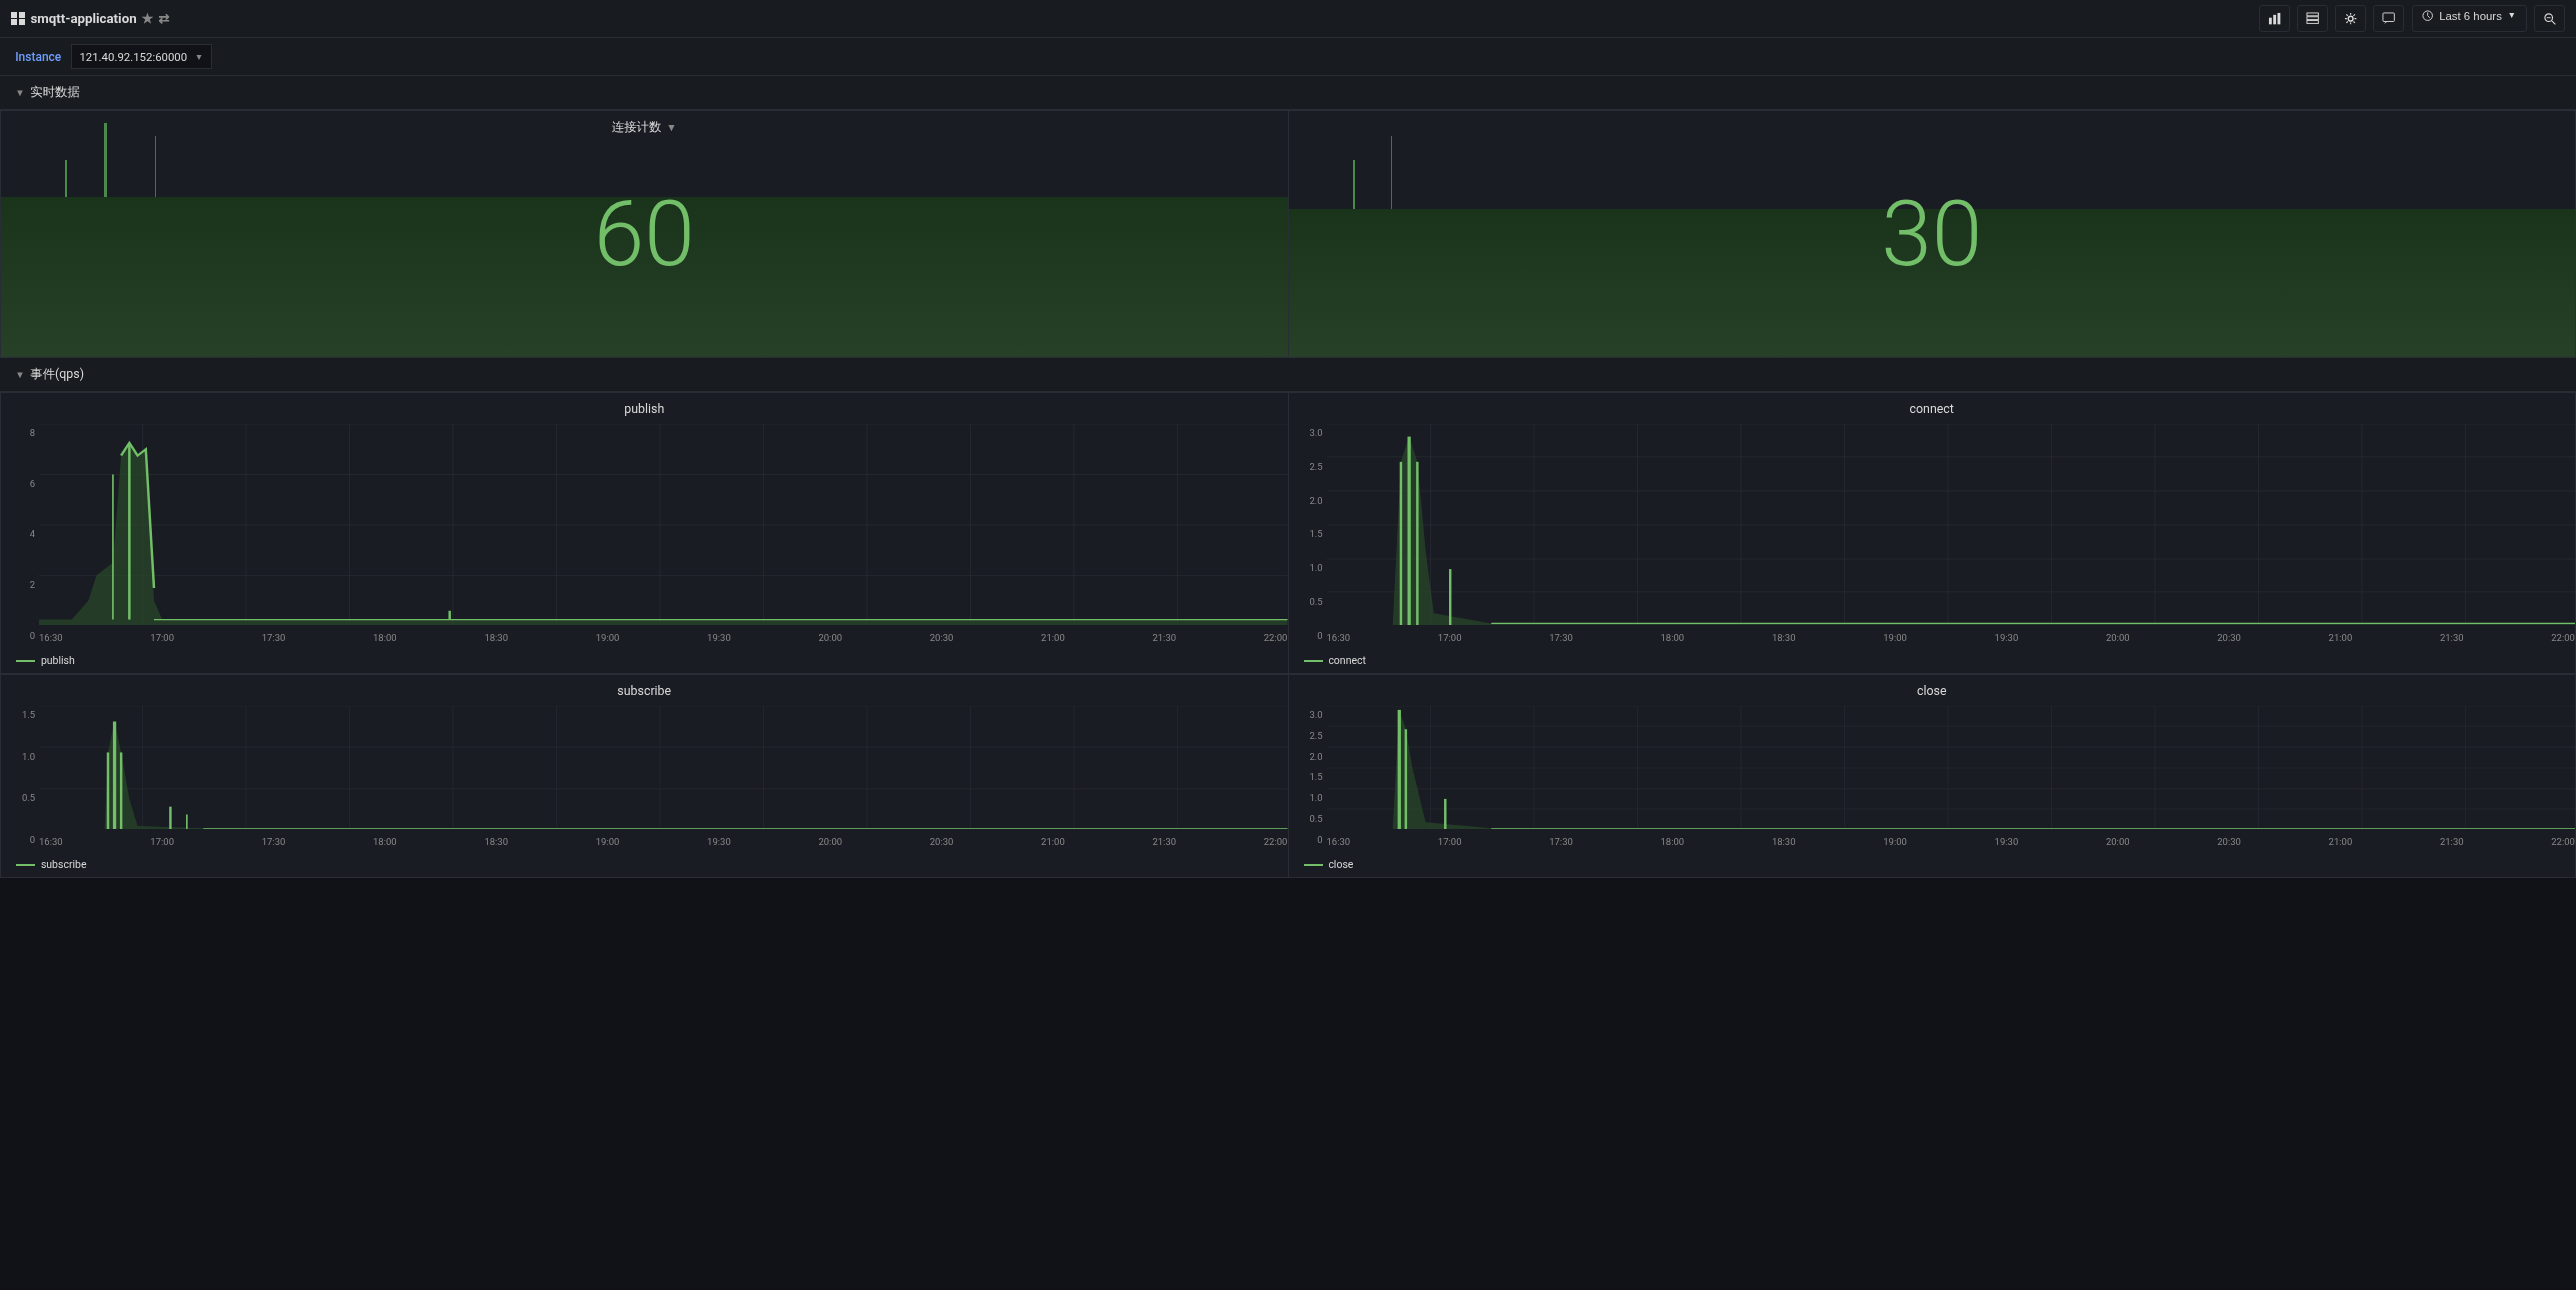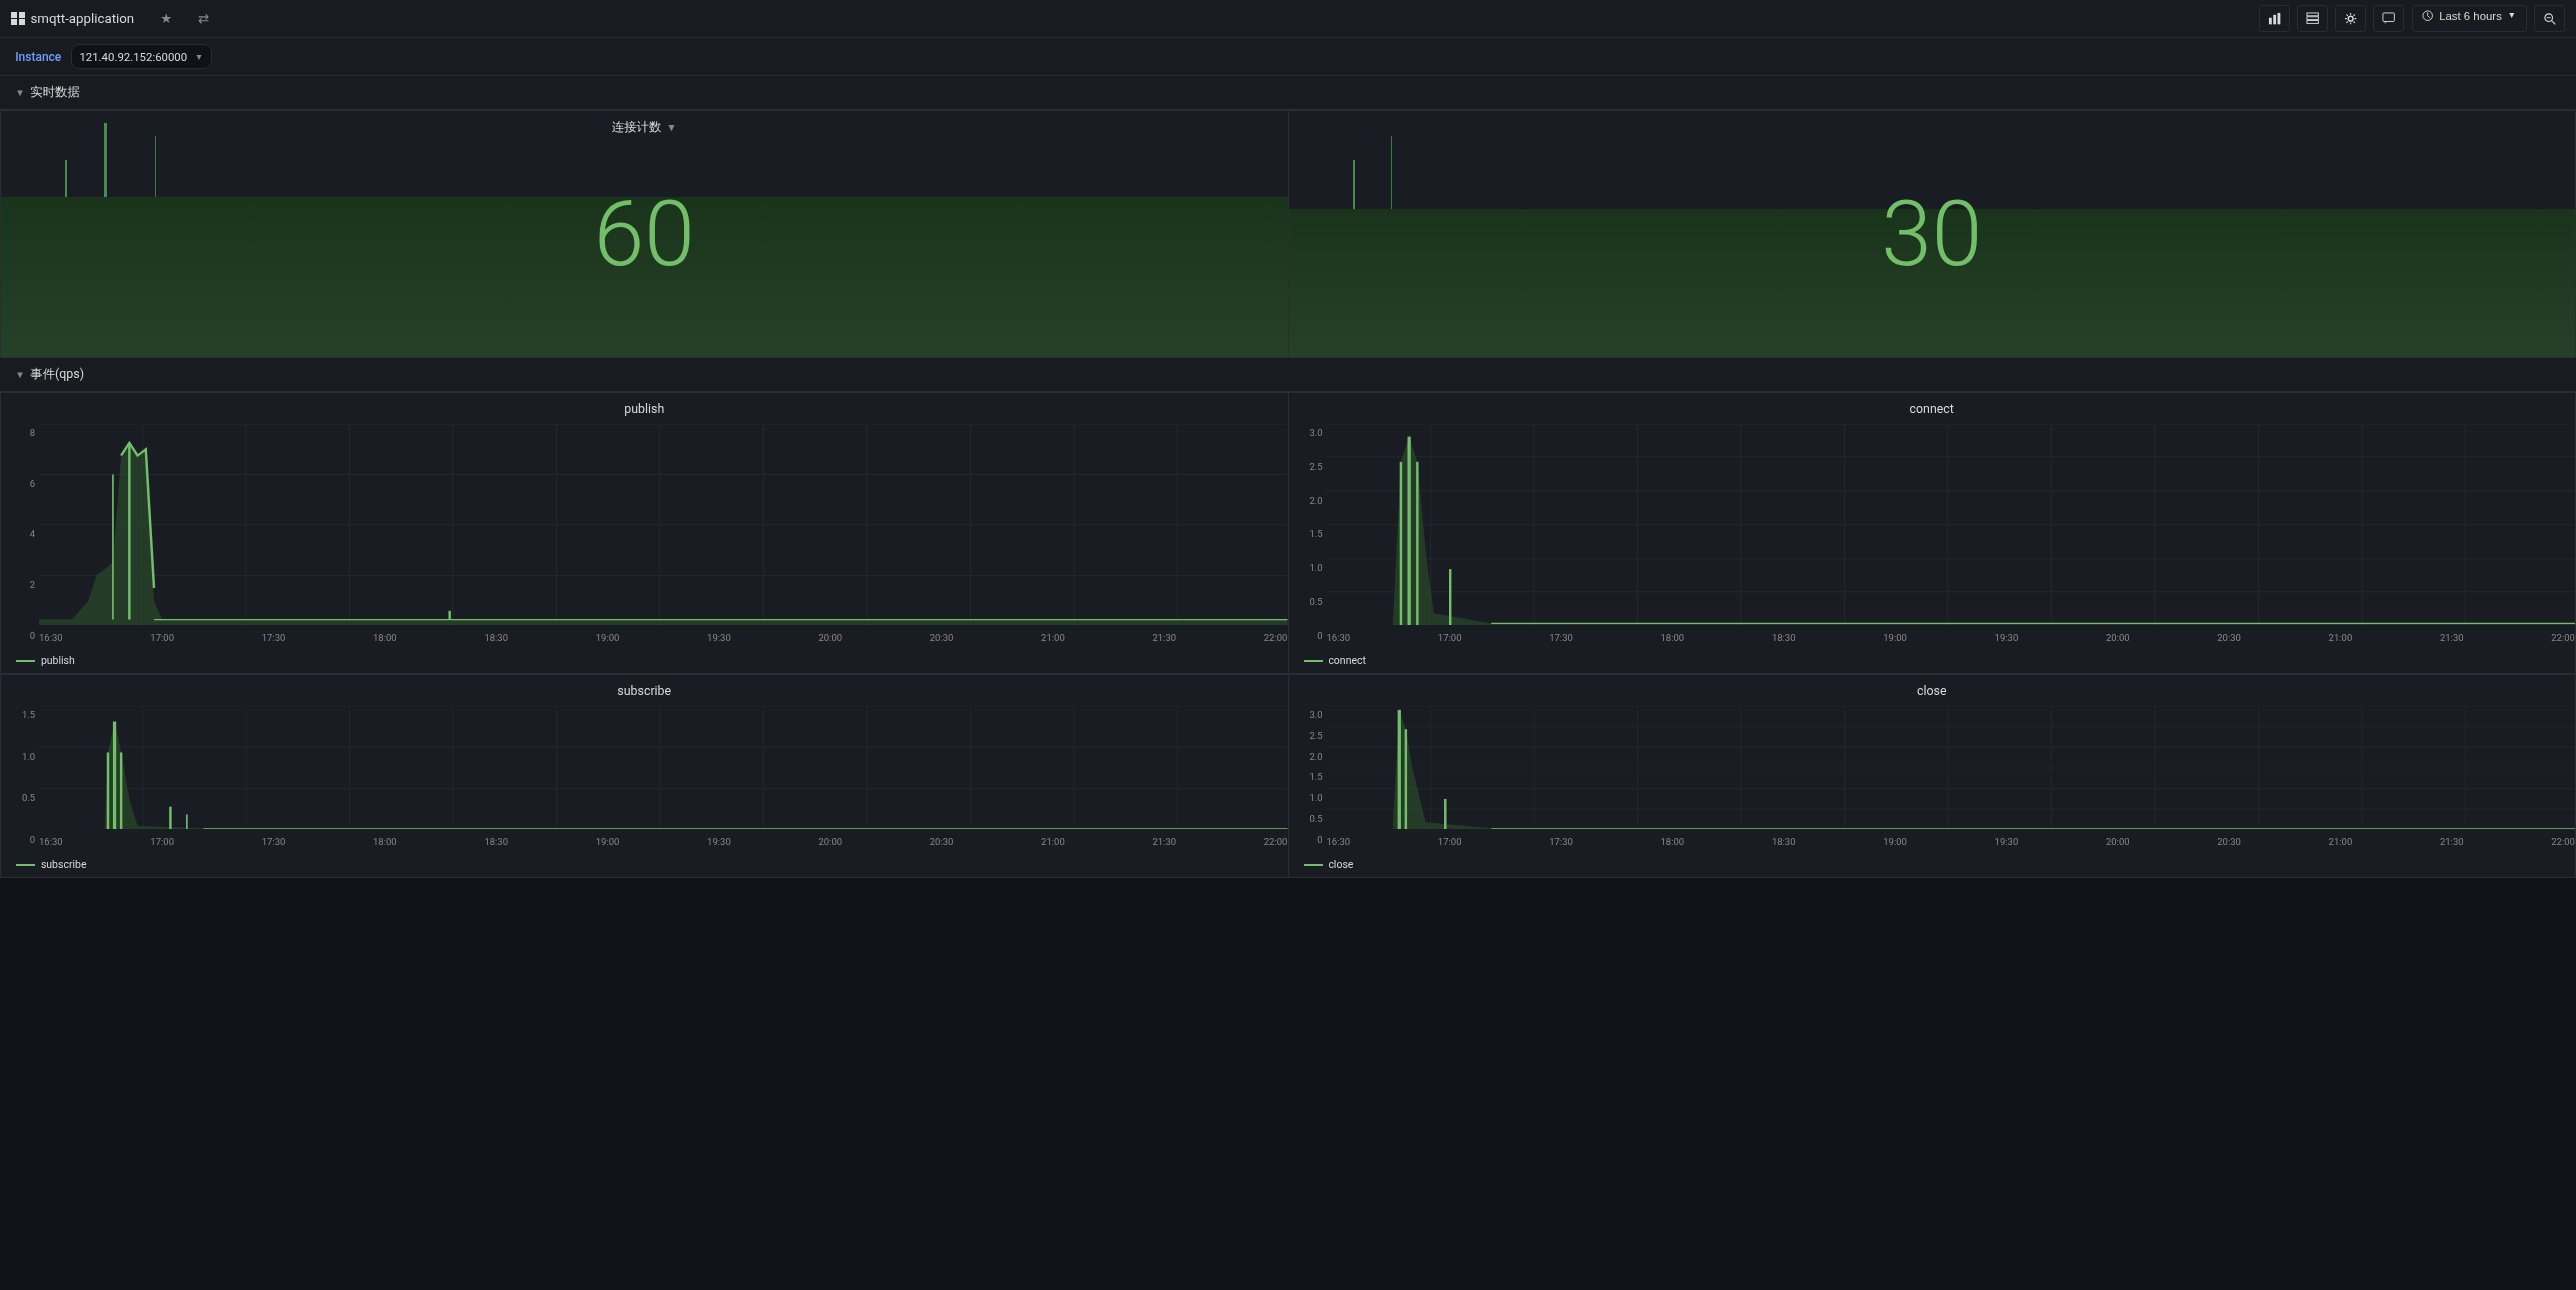--- a/index.html
+++ b/index.html
@@ -19,21 +19,22 @@
       align-items: center;
       justify-content: space-between;
       background: #181b1f;
       border-bottom: 1px solid #2a2d35;
       height: 38px;
       padding: 0 11.4px;
     }
     .top-bar-left {
       display: flex;
       align-items: flex-end;
-      gap: 26px;
+      gap: 5px;
+      font-weight: bold;
     }
     .app-icon {
       display: flex;
       align-items: center;
       gap: 5.7px;
       color: #d9d9d9;
       font-size: 13.3px;
     }
     .grid-icon {
       display: grid;
@@ -98,21 +99,21 @@
       height: 38px;
     }
     .filter-label {
       color: #6e9fff;
       font-size: 12px;
       font-weight: 500;
     }
     .filter-select {
       background: #111217;
       border: 1px solid #2a2d35;
-      border-radius: 8px;
+      border-radius: 0;
       color: #d9d9d9;
       padding: 2.9px 7.6px;
       font-size: 11.4px;
       cursor: pointer;
       height: 25px;
       display: flex;
       align-items: center;
       gap: 3.8px;
     }
 

